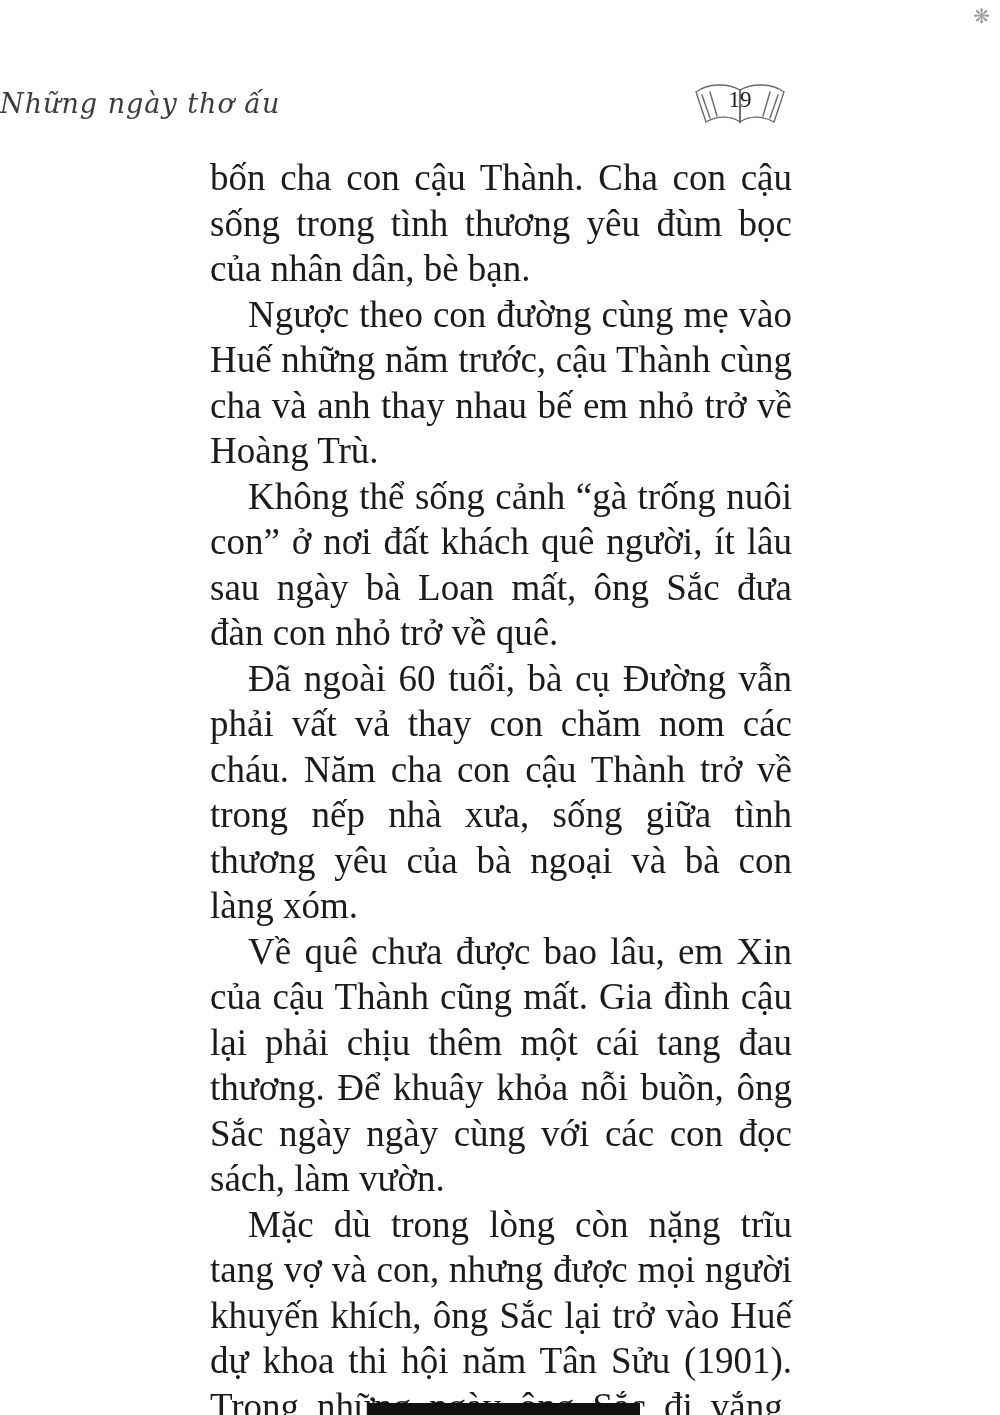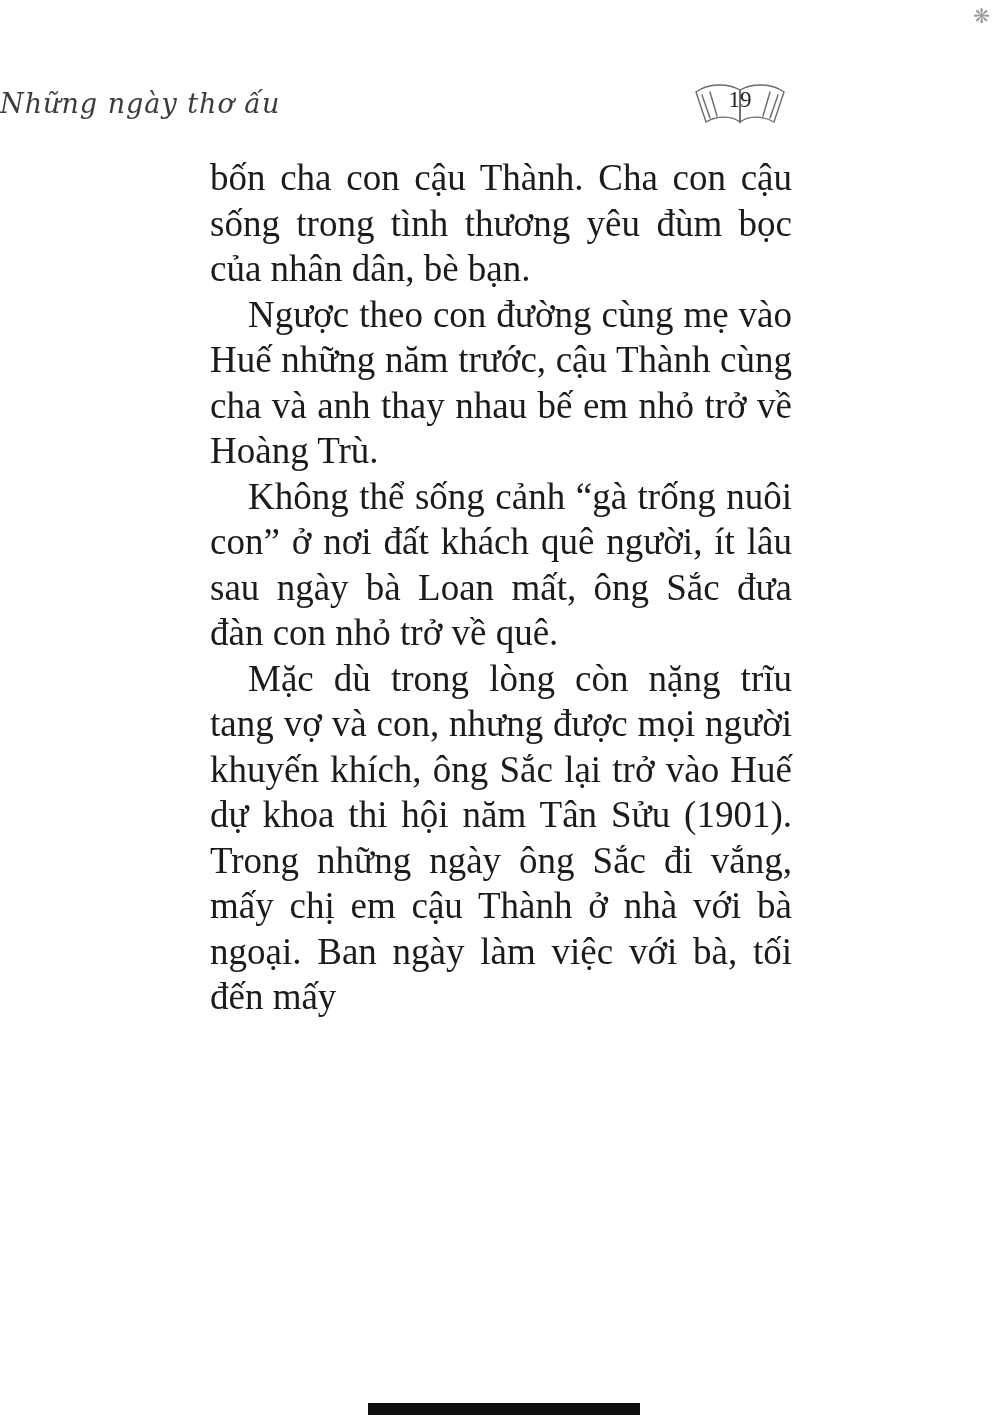--- a/index.html
+++ b/index.html
@@ -115,18 +115,20 @@
         </g>
       </svg>
       <div class="page-number">19</div>
     </div>
   </div>
 
   <div class="content">
       <p class="para">bốn cha con cậu Thành. Cha con cậu sống trong tình thương yêu đùm bọc của nhân dân, bè bạn.</p>
       <p class="para indent">Ngược theo con đường cùng mẹ vào Huế những năm trước, cậu Thành cùng cha và anh thay nhau bế em nhỏ trở về Hoàng Trù.</p>
       <p class="para indent">Không thể sống cảnh “gà trống nuôi con” ở nơi đất khách quê người, ít lâu sau ngày bà Loan mất, ông Sắc đưa đàn con nhỏ trở về quê.</p>
+      <p class="para indent">Đã ngoài 60 tuổi, bà cụ Đường vẫn phải vất vả thay con chăm nom các cháu. Năm cha con cậu Thành trở về trong nếp nhà xưa, sống giữa tình thương yêu của bà ngoại và bà con làng xóm.</p>
+      <p class="para indent">Về quê chưa được bao lâu, em Xin của cậu Thành cũng mất. Gia đình cậu lại phải chịu thêm một cái tang đau thương. Để khuây khỏa nỗi buồn, ông Sắc ngày ngày cùng với các con đọc sách, làm vườn.</p>
       <p class="para indent">Mặc dù trong lòng còn nặng trĩu tang vợ và con, nhưng được mọi người khuyến khích, ông Sắc lại trở vào Huế dự khoa thi hội năm Tân Sửu (1901). Trong những ngày ông Sắc đi vắng, mấy chị em cậu Thành ở nhà với bà ngoại. Ban ngày làm việc với bà, tối đến mấy</p>
     </div>
 
   <div class="bottom-bar"></div>
 
 </div>
 
 </body></html>

